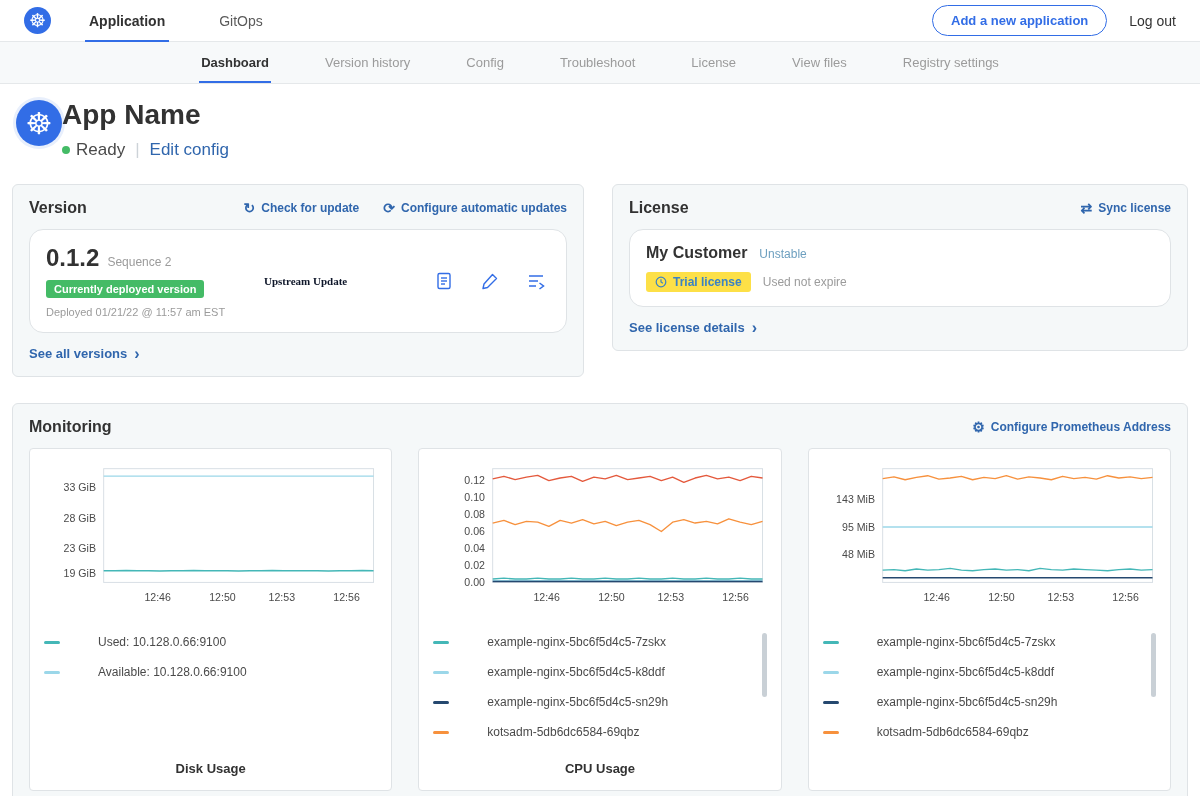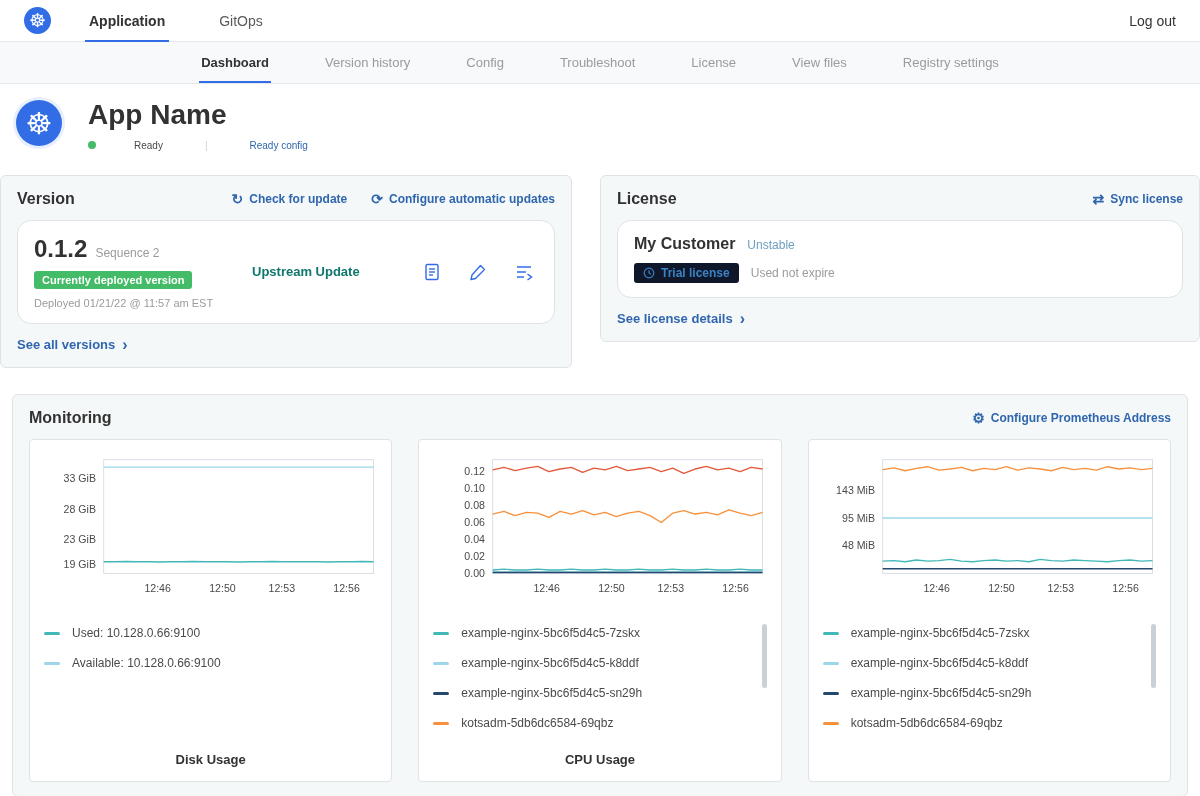--- a/index.html
+++ b/index.html
@@ -25,81 +25,82 @@
   
   .subnav{height:42px;background:#f7f9fa;border-bottom:1px solid #e5e8ea;display:flex;justify-content:center;gap:52px;}
   .subtab{display:flex;align-items:center;font-size:13px;color:var(--muted);cursor:pointer;position:relative;padding:0 2px;}
   .subtab.active{color:var(--text);font-weight:700;}
   .subtab.active::after{content:"";position:absolute;left:0;right:0;bottom:0;height:2px;background:var(--brand);}
   
   .app-header{display:flex;align-items:flex-start;padding:16px 16px 18px;}
   .app-logo{width:46px;height:46px;border-radius:50%;background:var(--brand);color:#fff;
             display:flex;align-items:center;justify-content:center;font-size:30px;flex:0 0 auto;
             box-shadow:0 0 0 3px #e8effc;}
-  .app-head-text{margin-left:26px;}
+  .app-head-text{}
   .app-title{font-size:28px;font-weight:700;margin:0;line-height:1.1;}
-  .app-status-row{display:flex;align-items:center;margin-top:9px;font-size:10px;color:var(--body);gap:32px;}
+  .app-status-row{display:flex;align-items:center;margin-top:9px;font-size:17px;color:var(--body);}
   .status-dot{width:8px;height:8px;border-radius:50%;background:var(--green);margin-right:6px;}
   .status-sep{color:#cdd3d8;margin:0 10px;}
   .link{color:var(--link);cursor:pointer;text-decoration:none;}
   
-  .cards-row{display:flex;gap:28px;padding:6px 0 0;align-items:flex-start;}
+  .cards-row{display:flex;gap:28px;padding:6px 12px 0;align-items:flex-start;}
   .card{background:var(--card-bg);border:1px solid var(--card-border);border-radius:6px;padding:14px 16px;}
   .version-card{width:572px;flex:0 0 auto;}
   .license-card{flex:1;}
   .card-head{display:flex;justify-content:space-between;align-items:center;margin-bottom:12px;}
   .card-title{font-size:16px;font-weight:700;}
   .head-links{display:flex;gap:24px;}
   .icon-link{display:flex;align-items:center;font-size:12px;font-weight:700;color:var(--link);cursor:pointer;}
   .icon-link .glyph{margin-right:6px;font-size:14px;line-height:1;}
   .inner{background:#fff;border:1px solid var(--card-border);border-radius:14px;padding:14px 16px;}
   .version-inner{display:flex;align-items:center;}
   .ver-left{width:218px;flex:0 0 auto;}
   .ver-row{display:flex;align-items:baseline;}
   .ver-number{font-size:24px;font-weight:700;}
   .ver-seq{font-size:12px;color:var(--muted);margin-left:8px;}
   .deployed-badge{display:inline-block;margin-top:8px;background:var(--green);color:#fff;
                   font-size:11px;font-weight:700;padding:3px 8px;border-radius:3px;}
   .deployed-at{margin-top:8px;font-size:11px;color:var(--muted);}
-  .upstream{font-size:13px;font-weight:700;color:#0f766e;}
+  .upstream{font-size:11px;font-weight:700;color:#0f172a;font-family:Liberation Serif, serif;}
   .ver-icons{margin-left:auto;display:flex;gap:26px;align-items:center;padding-right:4px;}
   .ver-icons .vicon{width:20px;height:20px;cursor:pointer;}
   .see-link{display:inline-flex;align-items:center;margin-top:13px;font-size:13px;font-weight:700;color:var(--link);cursor:pointer;}
   .see-link .chev{margin-left:7px;font-size:16px;font-weight:700;line-height:1;}
   .lic-row1{display:flex;align-items:baseline;}
   .lic-customer{font-size:16px;font-weight:700;}
   .lic-channel{font-size:12px;color:#6d9fbf;margin-left:12px;}
   .lic-row2{display:flex;align-items:center;margin-top:10px;}
-  .trial-badge{display:inline-flex;align-items:center;background:#0f172a;color:#3b82c4;font-size:12px;
+  .trial-badge{display:inline-flex;align-items:center;background:#fde047;color:#3b82c4;font-size:12px;
                font-weight:700;padding:3px 9px;border-radius:3px;}
   .trial-badge svg{margin-right:6px;}
   .lic-expire{font-size:12px;color:var(--muted);margin-left:12px;}
   
   .monitoring{margin:26px 12px 0;}
   .charts-row{display:flex;gap:26px;align-items:stretch;}
   .chart-card{flex:1;background:#fff;border:1px solid var(--card-border);border-radius:4px;
               padding:10px 12px 14px;display:flex;flex-direction:column;}
   .chart-svg{width:100%;height:162px;display:block;}
   .chart-svg text{font-family:"Liberation Sans",sans-serif;}
   .legend{margin-top:6px;position:relative;padding-right:16px;}
-  .legend-row{display:flex;align-items:center;padding:8px 2px;font-size:12px;color:var(--body);}
+  .legend-row{display:flex;align-items:center;padding:8px 2px;font-size:12px;color:var(--body);gap:26px;}
   .legend-dash{width:16px;height:3px;border-radius:2px;margin-right:12px;flex:0 0 auto;}
   .scroll-thumb{position:absolute;right:2px;top:6px;width:5px;height:64px;background:#c9d0d6;border-radius:3px;cursor:pointer;}
   .chart-title{margin-top:auto;padding-top:14px;text-align:center;font-size:13px;font-weight:700;}
 </style>
 </head>
 <body>
 
 <header class="topnav">
   <div class="k8s-logo">☸</div>
   <nav class="topnav-tabs">
     <div class="toptab active">Application</div>
     <div class="toptab">GitOps</div>
   </nav>
   <div class="spacer"></div>
+  <button class="add-app-btn">Add a new application</button>
   <div class="logout">Log out</div>
 </header>
 
 <nav class="subnav">
   <div class="subtab active">Dashboard</div>
   <div class="subtab">Version history</div>
   <div class="subtab">Config</div>
   <div class="subtab">Troubleshoot</div>
   <div class="subtab">License</div>
   <div class="subtab">View files</div>
@@ -107,21 +108,21 @@
 </nav>
 
 <section class="app-header">
   <div class="app-logo">☸</div>
   <div class="app-head-text">
     <h1 class="app-title">App Name</h1>
     <div class="app-status-row">
       <span class="status-dot"></span>
       <span>Ready</span>
       <span class="status-sep">|</span>
-      <span class="link">Ready config</span>
+      <span class="link">Edit config</span>
     </div>
   </div>
 </section>
 
 <section class="cards-row">
 
   <div class="card version-card">
     <div class="card-head">
       <div class="card-title">Version</div>
       <div class="head-links">

